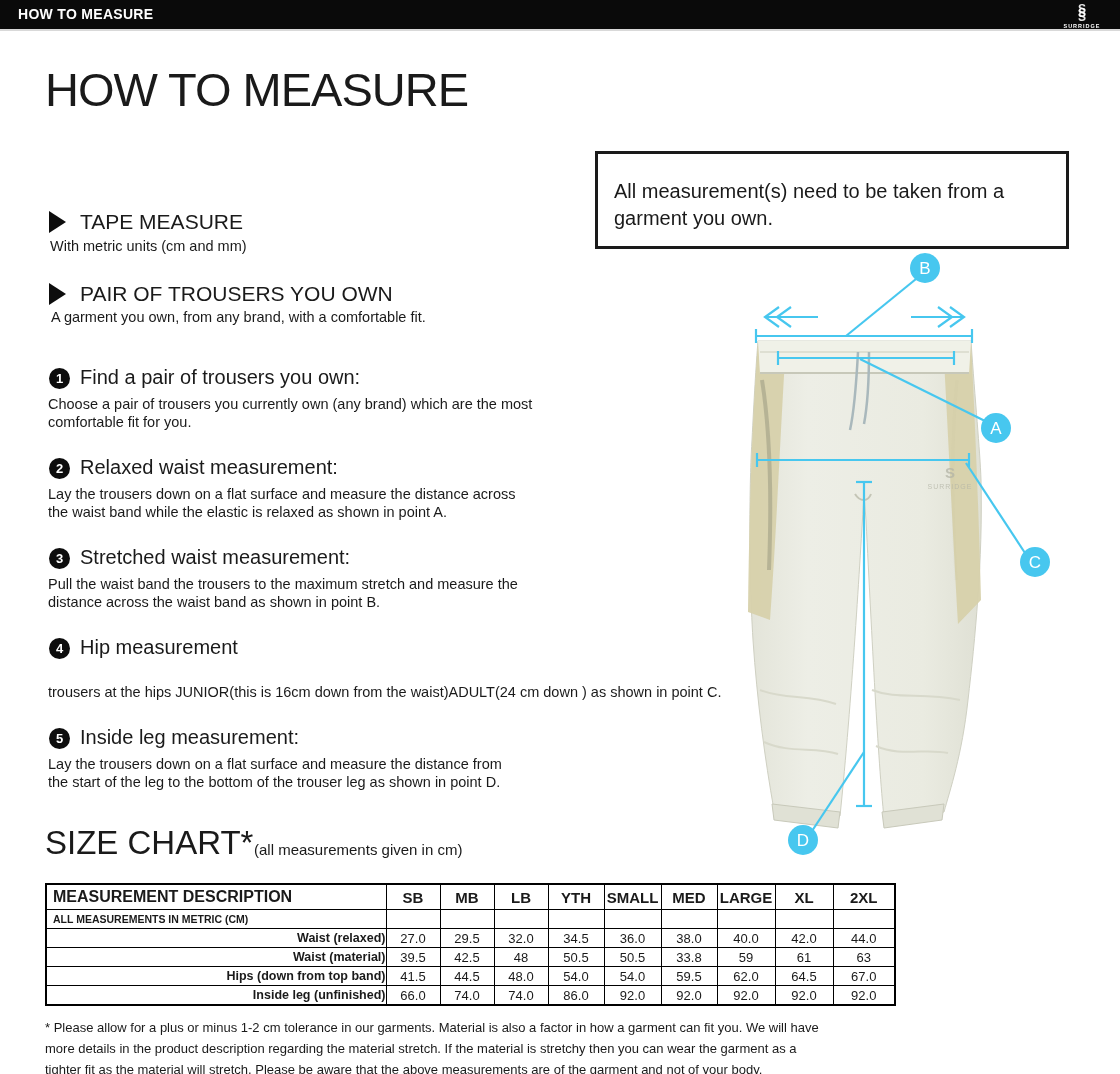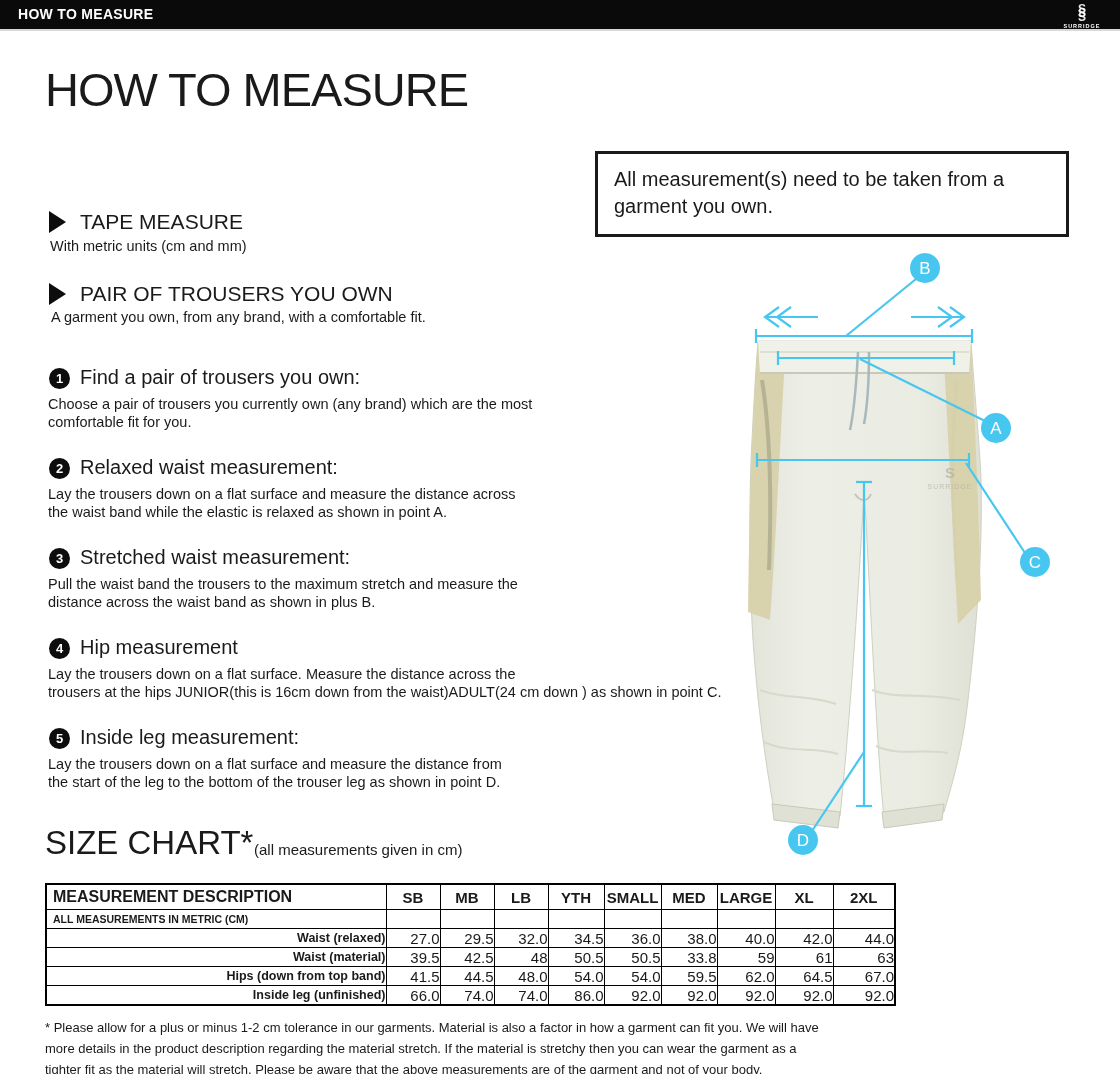--- a/index.html
+++ b/index.html
@@ -28,21 +28,21 @@
   #need2-icon { left:49px; top:283px; }
   .need-title { font-size:21px; font-weight:400; }
   #need1-title { left:80px; top:210px; }
   #need2-title { left:80px; top:282px; }
   .need-desc { font-size:14.5px; }
   #need1-desc { left:50px; top:238px; }
   #need2-desc { left:51px; top:309px; }
 
   
   #note-box { left:595px; top:151px; width:474px; box-sizing:border-box;
-    border:3px solid #1a1a1a; padding:12px 16px 14px 16px; font-size:20px; line-height:27px; }
+    border:3px solid #1a1a1a; padding:24px 16px 14px 16px; font-size:20px; line-height:27px; }
 
   
   .step-circle { width:21px; height:21px; border-radius:50%; background:#0d0d0d; color:#fff;
     font-size:13px; font-weight:700; display:flex; align-items:center; justify-content:center; }
   .step-title { font-size:20px; font-weight:400; }
   .step-line  { font-size:14.5px; }
   #s1-c{left:49px;top:368px;} #s1-t{left:80px;top:366px;} #s1-l1{left:48px;top:396px;} #s1-l2{left:48px;top:414px;}
   #s2-c{left:49px;top:458px;} #s2-t{left:80px;top:456px;} #s2-l1{left:48px;top:486px;} #s2-l2{left:48px;top:504px;}
   #s3-c{left:49px;top:548px;} #s3-t{left:80px;top:546px;} #s3-l1{left:48px;top:576px;} #s3-l2{left:48px;top:594px;}
   #s4-c{left:49px;top:638px;} #s4-t{left:80px;top:636px;} #s4-l1{left:48px;top:666px;} #s4-l2{left:48px;top:684px;}
@@ -51,21 +51,21 @@
   
   #chart-heading { left:45px; top:824px; font-size:33px; font-weight:400; }
   #chart-subheading { left:254px; top:841px; font-size:15px; }
   #size-table { left:45px; top:883px; }
   table { border-collapse:collapse; table-layout:fixed; }
   table, th, td { border:1px solid #000; }
   table { border-width:2px; }
   th { font-size:15px; font-weight:700; text-align:center; height:24px; padding:0; }
   th.desc { text-align:left; padding-left:6px; font-size:16px; }
   tr.metric td { height:16px; font-size:10.5px; font-weight:700; text-align:left; padding-left:6px; }
-  tbody td { height:18px; font-size:15px; text-align:right; padding:0; }
+  tbody td { height:18px; font-size:13px; text-align:center; padding:0; }
   tbody td.label { text-align:right; padding-left:6px; font-weight:700; font-size:12.5px; }
 
   
   .footer-line { left:45px; width:1060px; font-size:13px; }
   #f-l1{ top:1020px; } #f-l2{ top:1041px; } #f-l3{ top:1062px; }
 
   
   #diagram { left:690px; top:240px; }
 </style>
 </head>
@@ -100,25 +100,24 @@
   <div id="s1-l2" class="abs step-line">comfortable fit for you.</div>
 
   <div id="s2-c" class="abs step-circle">2</div>
   <div id="s2-t" class="abs step-title">Relaxed waist measurement:</div>
   <div id="s2-l1" class="abs step-line">Lay the trousers down on a flat surface and measure the distance across</div>
   <div id="s2-l2" class="abs step-line">the waist band while the elastic is relaxed as shown in point A.</div>
 
   <div id="s3-c" class="abs step-circle">3</div>
   <div id="s3-t" class="abs step-title">Stretched waist measurement:</div>
   <div id="s3-l1" class="abs step-line">Pull the waist band the trousers to the maximum stretch and measure the</div>
-  <div id="s3-l2" class="abs step-line">distance across the waist band as shown in plus B.</div>
+  <div id="s3-l2" class="abs step-line">distance across the waist band as shown in point B.</div>
 
   <div id="s4-c" class="abs step-circle">4</div>
   <div id="s4-t" class="abs step-title">Hip measurement</div>
-  <div id="s4-l1" class="abs step-line">Lay the trousers down on a flat surface. Measure the distance across the</div>
   <div id="s4-l2" class="abs step-line">trousers at the hips JUNIOR(this is 16cm down from the waist)ADULT(24 cm down ) as shown in point C.</div>
 
   <div id="s5-c" class="abs step-circle">5</div>
   <div id="s5-t" class="abs step-title">Inside leg measurement:</div>
   <div id="s5-l1" class="abs step-line">Lay the trousers down on a flat surface and measure the distance from</div>
   <div id="s5-l2" class="abs step-line">the start of the leg to the bottom of the trouser leg as shown in point D.</div>
 
   <svg id="diagram" class="abs" width="440" height="634" viewBox="690 240 440 634" font-family="Liberation Sans, sans-serif">
     <defs>
       <linearGradient id="bodyGrad" x1="0" y1="0" x2="1" y2="0">

